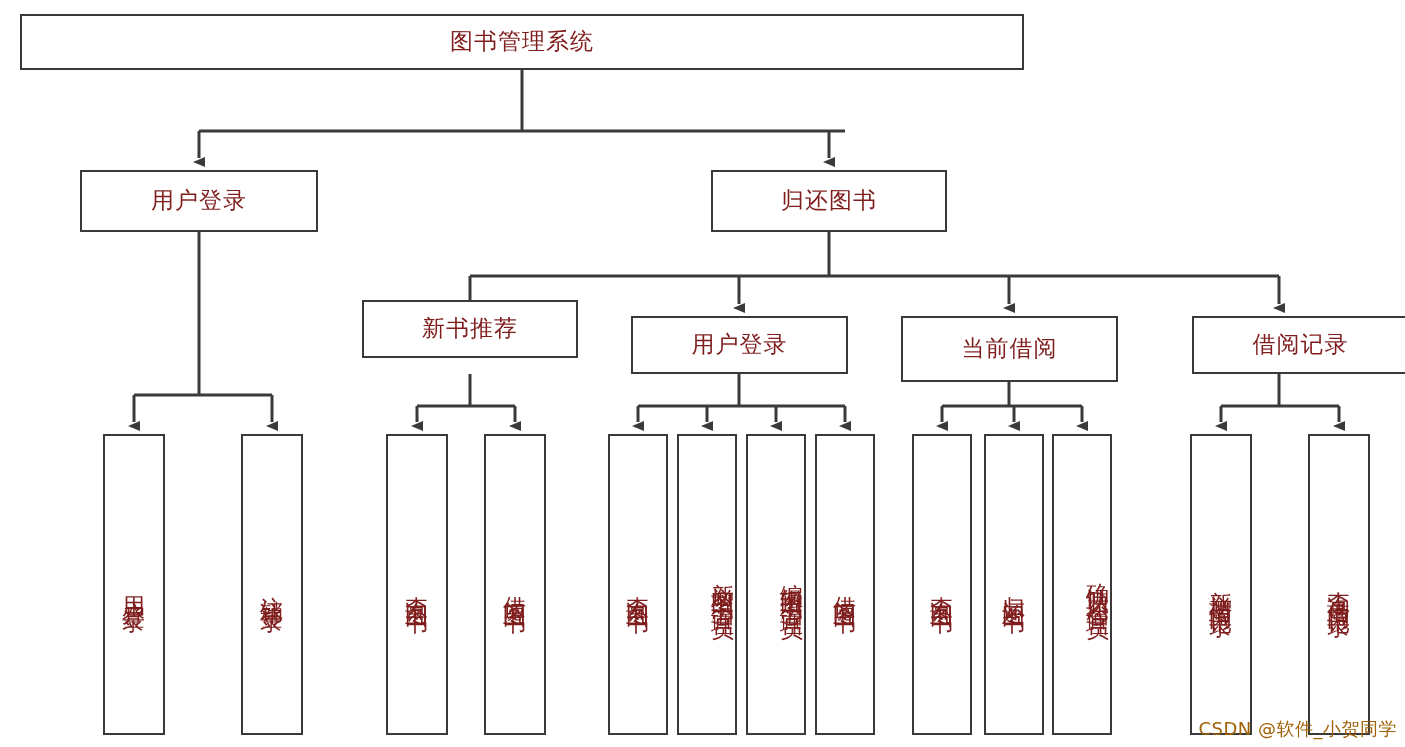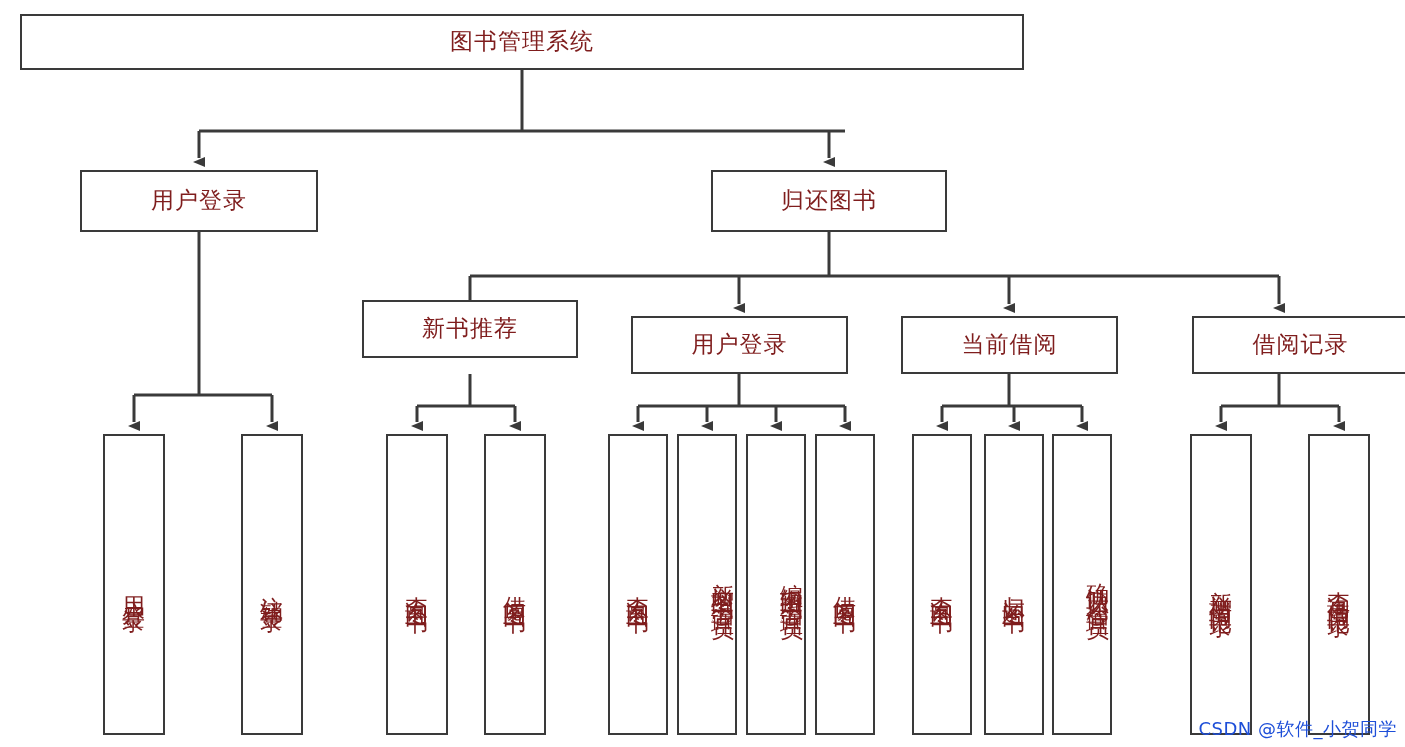--- a/index.html
+++ b/index.html
@@ -52,21 +52,21 @@
     top: 0;
     width: 1405px;
     height: 747px;
     pointer-events: none;
   }
   .watermark {
     position: absolute;
     right: 8px;
     bottom: 6px;
     font-size: 18px;
-    color: #1d4ed8;
+    color: #a16207;
     letter-spacing: 0.5px;
     white-space: nowrap;
   }
 </style>
 </head>
 <body>
 
 <div id="canvas">
 
   <svg class="edges" viewBox="0 0 1405 747">
@@ -132,21 +132,21 @@
   </div>
 
   <div class="node node-h" style="left:362px; top:300px; width:216px; height:58px;">
     <span>新书推荐</span>
   </div>
 
   <div class="node node-h" style="left:631px; top:316px; width:217px; height:58px;">
     <span>用户登录</span>
   </div>
 
-  <div class="node node-h" style="left:901px; top:316px; width:217px; height:58px;">
+  <div class="node node-h" style="left:901px; top:316px; width:217px; height:66px;">
     <span>当前借阅</span>
   </div>
 
   <div class="node node-h" style="left:1171px; top:316px; width:217px; height:58px;margin-left:21px;">
     <span>借阅记录</span>
   </div>
 
   <div class="node node-v center-v" style="left:103px; top:434px; width:62px; height:301px;">
     <span>用户登录</span>
   </div>

